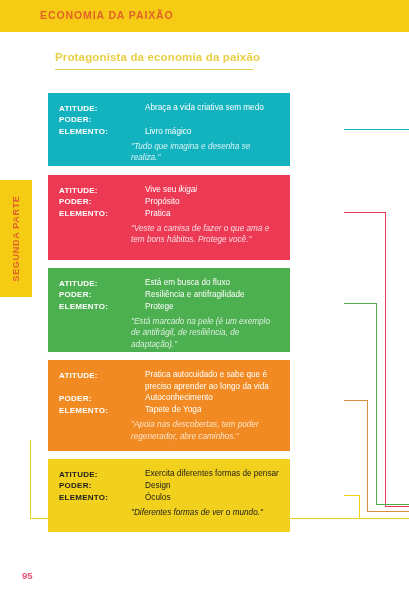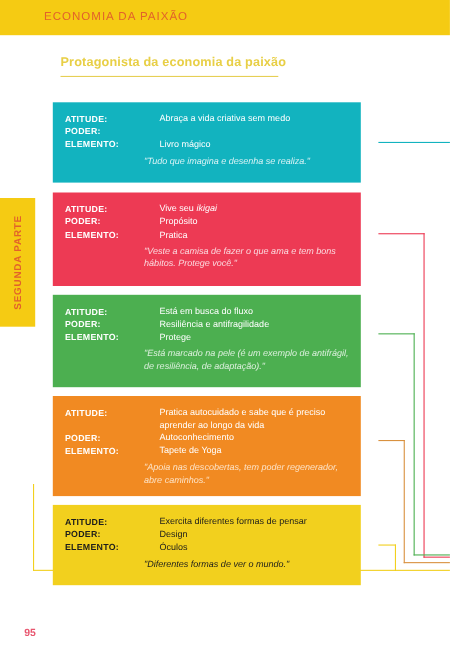--- a/index.html
+++ b/index.html
@@ -23,21 +23,21 @@
     height: 32px;
     background: #f5cb13;
   }
   .header-title {
     position: absolute;
     left: 40px;
     top: 9px;
     font-size: 10.5px;
     letter-spacing: 0.9px;
     color: #e2622a;
-    font-weight: 400;
+    font-weight: 700;
     white-space: nowrap;
   }
 
   
   .section-title {
     position: absolute;
     left: 55px;
     top: 51px;
     font-size: 11.5px;
     font-weight: bold;
@@ -89,21 +89,21 @@
     top: 570px;
     font-size: 9.5px;
     font-weight: bold;
     color: #e8566f;
   }
 
   
   .card {
     position: absolute;
     left: 48px;
-    width: 280px;
+    width: 242px;
     box-sizing: border-box;
     padding: 9px 11px 10px 11px;
   }
   .card .row {
     display: flex;
     align-items: flex-start;
     line-height: 1.42;
   }
   .card .lbl {
     width: 72px;

